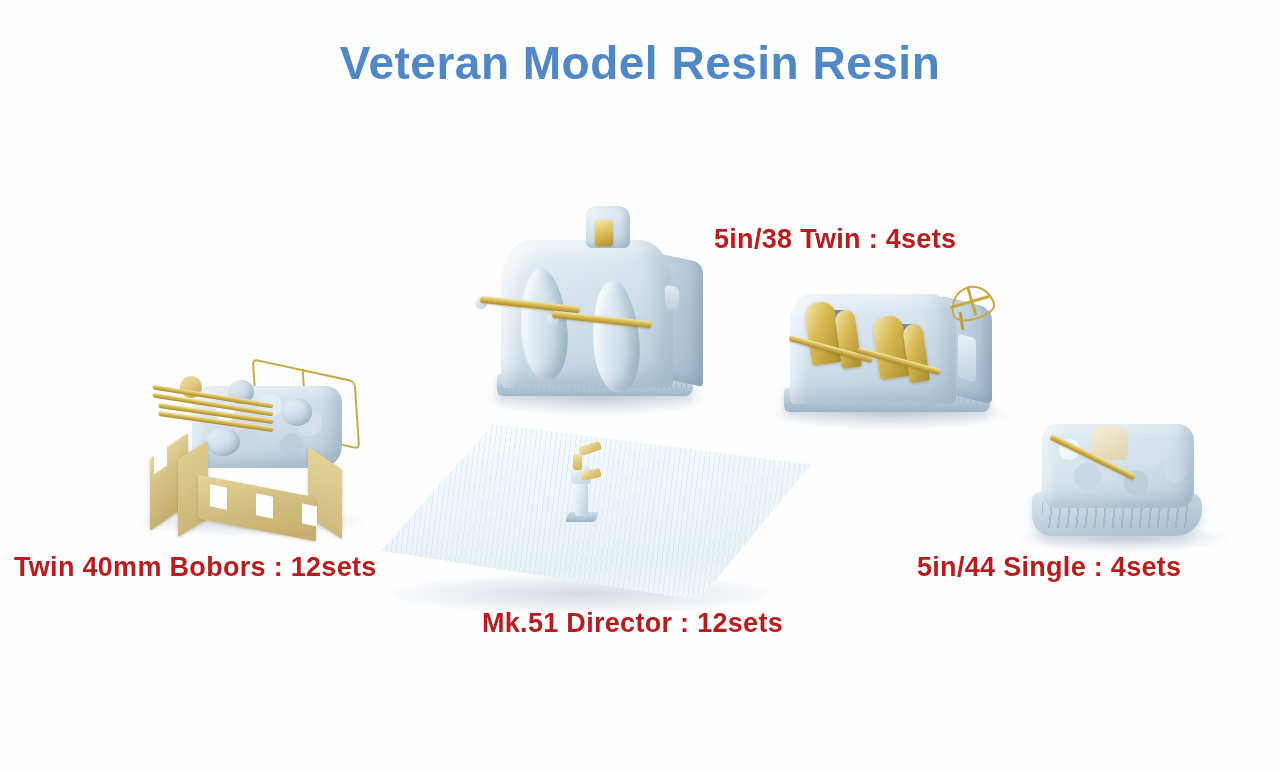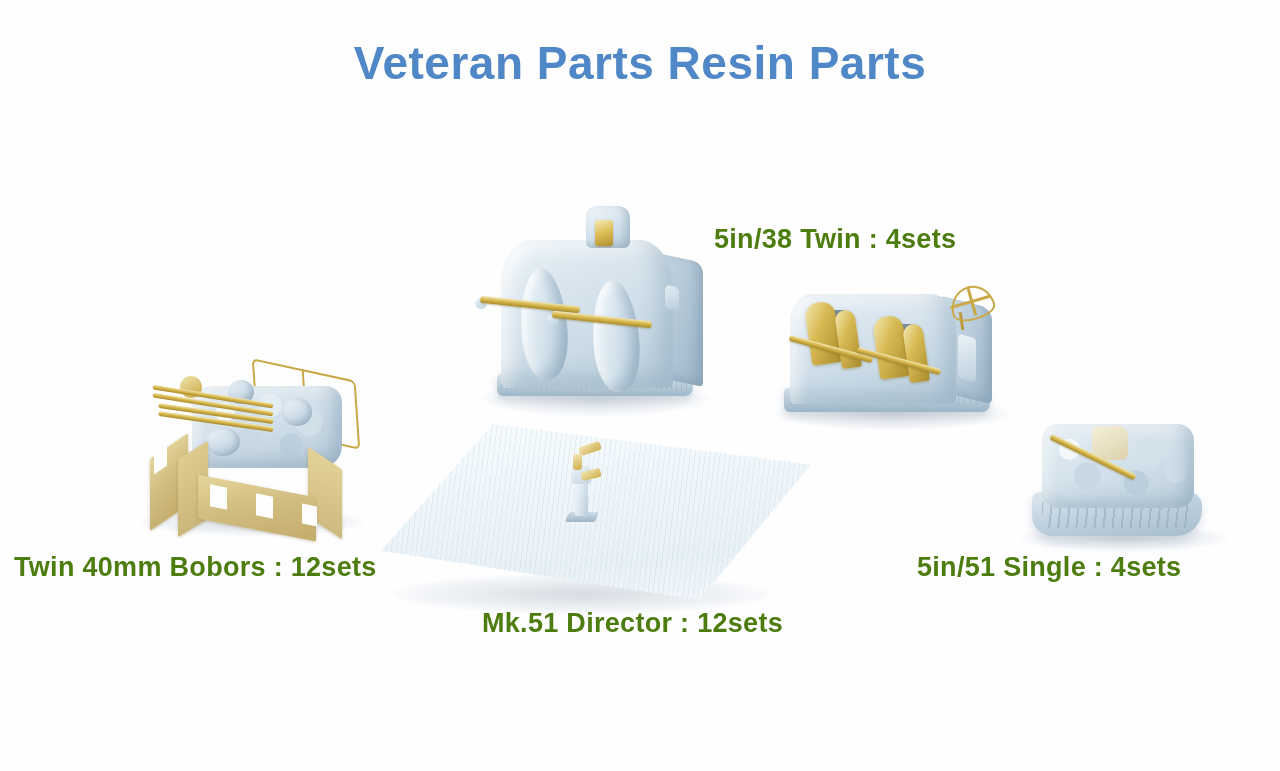--- a/index.html
+++ b/index.html
@@ -21,21 +21,21 @@
     font-weight:700;
     letter-spacing:0.5px;
     color:#4f87c7;
   }
 
   
   .caption{
     position:absolute;
     font-size:27px;
     font-weight:600;
-    color:#4d7c0f;
+    color:#b91c1c;
     white-space:nowrap;
     letter-spacing:0.3px;
   }
   #cap-twin{left:714px;top:224px;}
   #cap-quad{left:14px;top:552px;}
   #cap-single{left:917px;top:552px;}
   #cap-director{left:482px;top:608px;text-align:right;}
 
   
   .part{position:absolute;}
@@ -320,21 +320,21 @@
     background:linear-gradient(180deg,#f4e8b6 0%,#d6b74d 48%,#a8892a 100%);
     transform:rotate(26deg);
     box-shadow:0 1px 2px rgba(120,100,30,.35);
   }
 </style>
 </head>
 <body>
 
 <div class="stage">
 
-  <div class="title">Veteran Parts Resin Parts</div>
+  <div class="title">Veteran Model Resin Resin</div>
 
   <div class="part" id="twin-a">
     <div class="shadow" style="left:-6px;top:176px;width:226px;height:34px;"></div>
     <div class="twin-base"></div>
     <div class="twin-side"></div>
     <div class="twin-body"></div>
     <div class="twin-hatch"></div>
     <div class="gun-blister" id="blister1"></div>
     <div class="gun-blister" id="blister2"></div>
     <div class="barrel-cap" id="bcap1"></div>
@@ -404,15 +404,15 @@
   <div class="caption" id="cap-director">Mk.51 Director : 12sets</div>
 
   <div class="part" id="single">
     <div class="shadow" style="left:-4px;top:100px;width:208px;height:28px;"></div>
     <div class="sg-base"></div>
     <div class="sg-cluster"></div>
     <div class="sg-cream"></div>
     <div class="sg-barrel"></div>
   </div>
 
-  <div class="caption" id="cap-single">5in/51 Single : 4sets</div>
+  <div class="caption" id="cap-single">5in/44 Single : 4sets</div>
 
 </div>
 
 </body></html>

